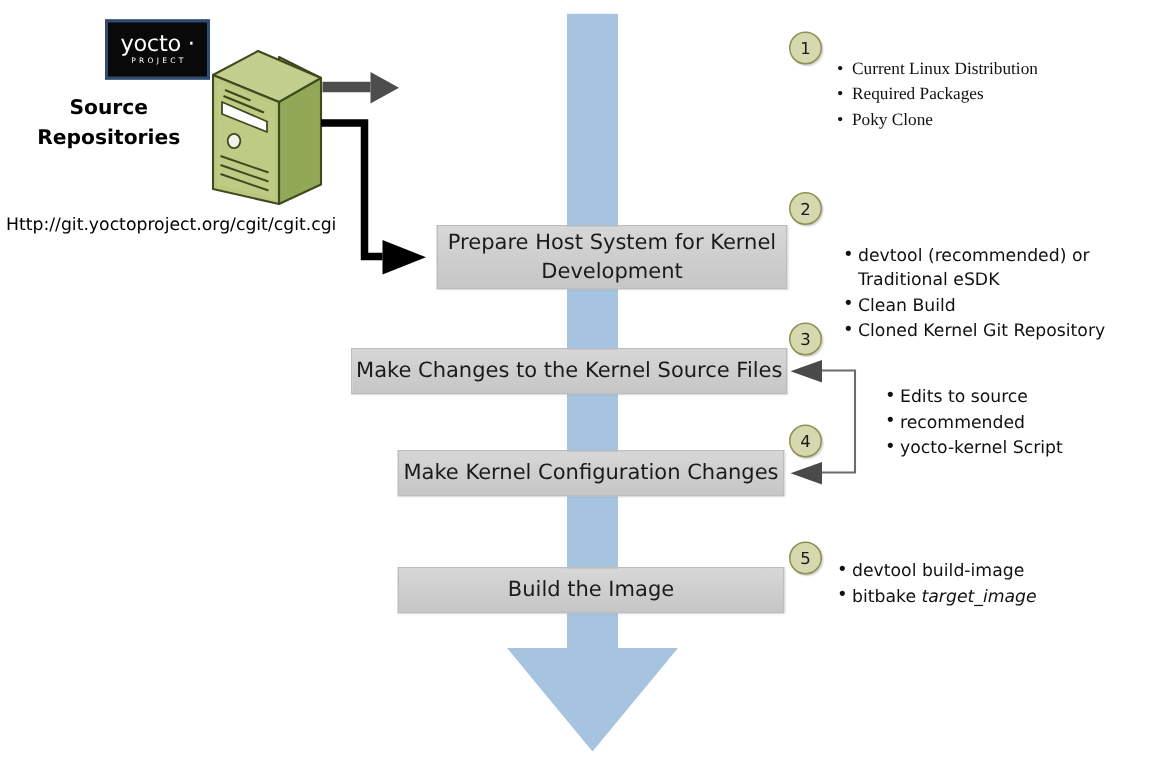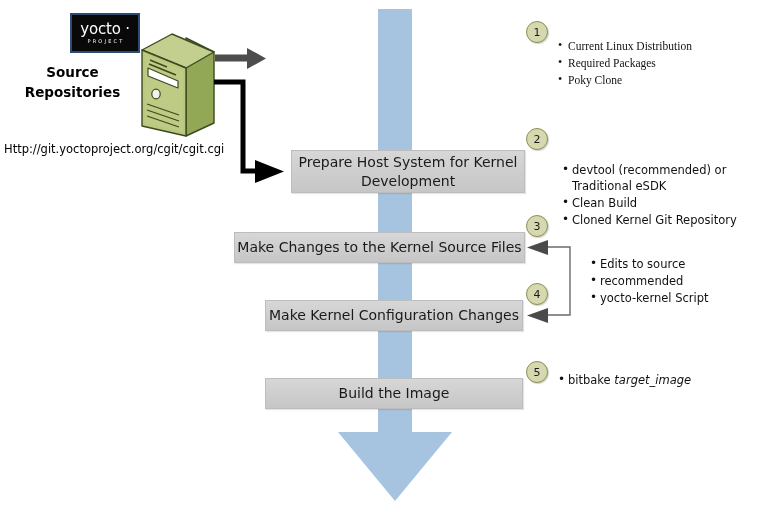--- a/index.html
+++ b/index.html
@@ -268,17 +268,18 @@
   <div class="notes" id="notes34">
     <ul>
       <li>Edits to source</li>
       <li>recommended</li>
       <li>yocto-kernel Script</li>
     </ul>
   </div>
 
   <div class="notes" id="notes5">
     <ul>
+      <li>devtool build-image</li>
       <li><span>bitbake </span><i>target_image</i></li>
     </ul>
   </div>
 
 </div>
 
 </body></html>

